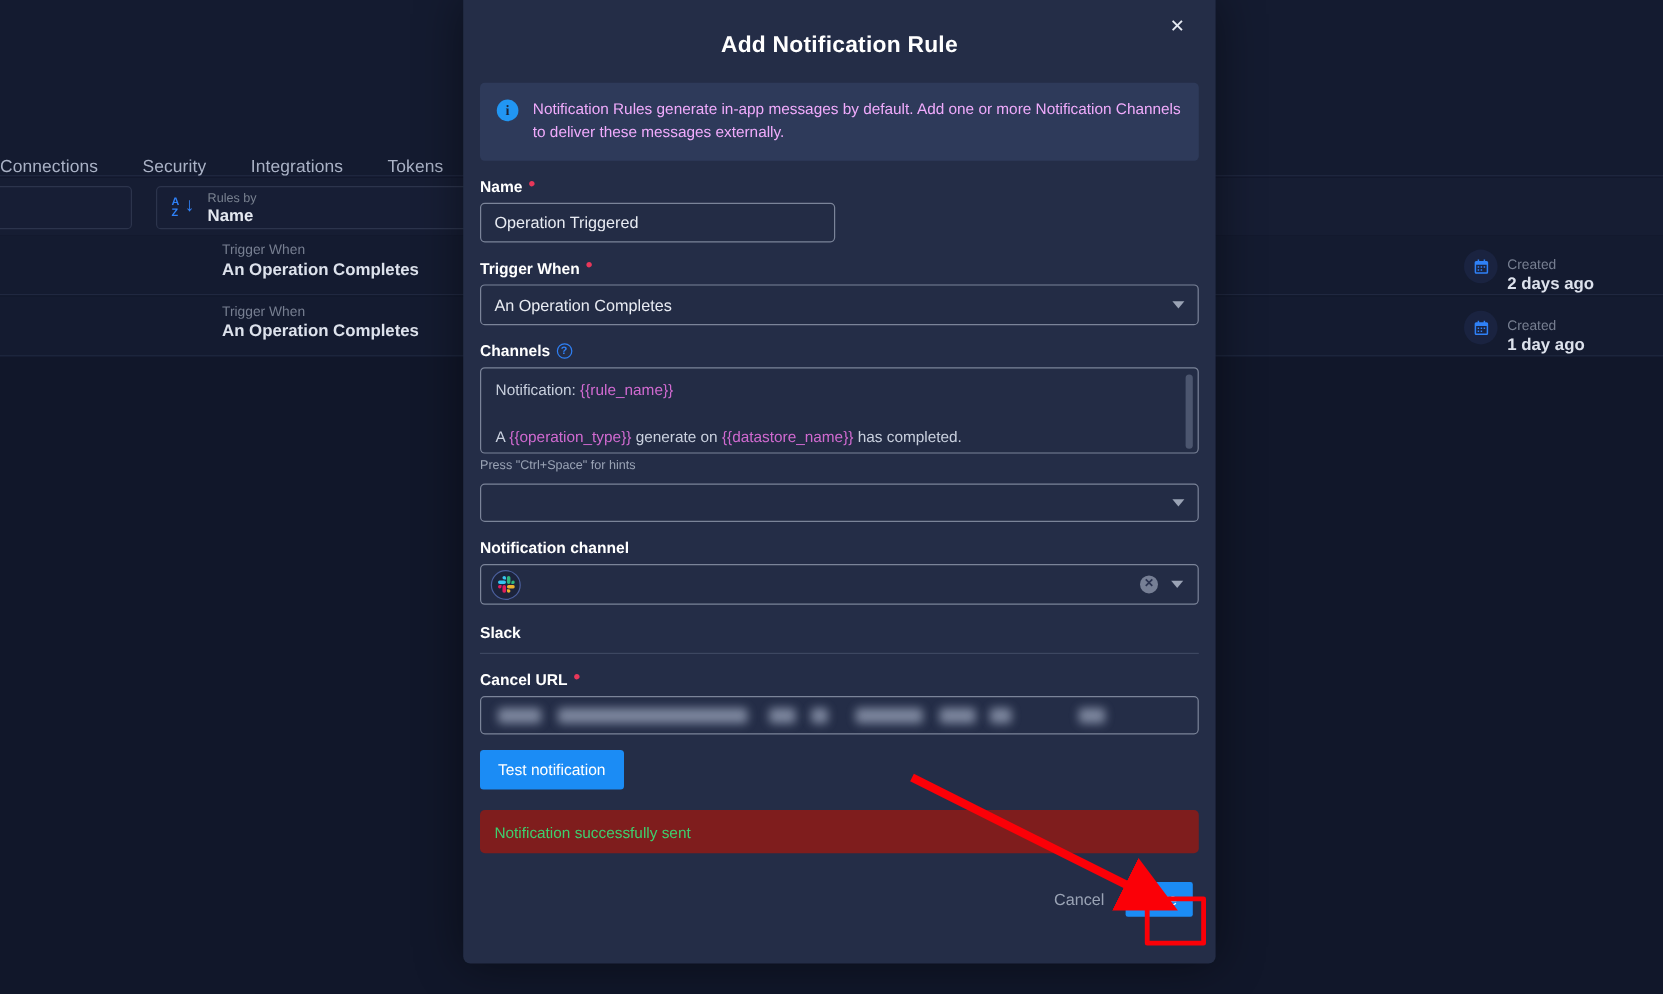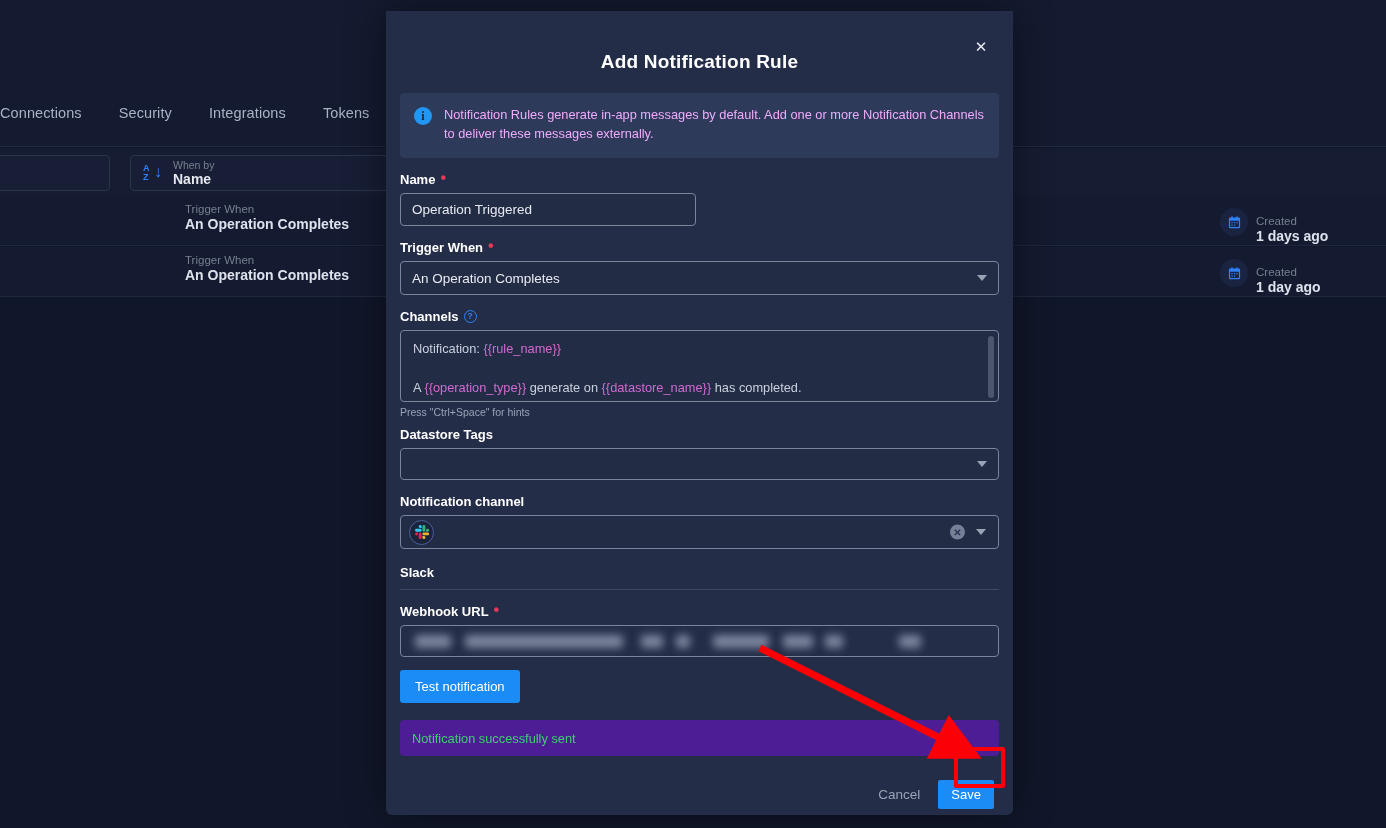--- a/index.html
+++ b/index.html
@@ -15,21 +15,21 @@
     position: absolute; inset: 0;
     background: #11172a;
   }
   #bg-topbar {
     position: absolute; left: 0; top: 0; width: 1386px; height: 147px;
     background: #141b30;
     border-bottom: 1px solid #222a42;
   }
   #bg-nav {
     position: absolute; left: 0; top: 105px; height: 42px;
-    display: flex; align-items: flex-start; gap: 37px;
+    display: flex; align-items: flex-end; gap: 37px;
     padding-left: 0px;
   }
   .bg-nav-item {
     color: #aab2c6; font-size: 14.5px; letter-spacing: .1px;
     white-space: nowrap;
   }
   #bg-toolbar {
     position: absolute; left: 0; top: 148px; width: 1386px; height: 48px;
     background: #161d33;
   }
@@ -74,22 +74,21 @@
   .cal-badge svg { width: 15px; height: 15px; }
   .r-right { left: 1256px !important; }
 
   
   #modal {
     position: absolute; left: 386px; top: -1px;
     width: 627px; height: 804px;
     background: #242d47;
     border-radius: 0 0 6px 6px;
     box-shadow: 0 0 40px rgba(0,0,0,.45);
-    padding: 12px 14px;
-    margin-top: 12px;
+    padding: 0 14px;
   }
   #modal-header {
     position: relative; height: 70px;
   }
   #modal-title {
     position: absolute; left: 0; right: 0; top: 28px;
     text-align: center; color: #ffffff;
     font-size: 19px; font-weight: 700; letter-spacing: .2px;
   }
   #close-btn {
@@ -200,21 +199,21 @@
 
   #test-btn {
     margin-top: 13px;
     background: #1b8cf5; color: #ffffff; border: none; border-radius: 3px;
     font-size: 13px; padding: 9px 15px; cursor: pointer;
     font-family: "Liberation Sans", sans-serif;
   }
 
   #success-banner {
     margin-top: 17px; height: 36px;
-    background: #4c1d95; border-radius: 4px;
+    background: #7f1d1d; border-radius: 4px;
     display: flex; align-items: center; padding: 0 12px;
   }
   #success-text { color: #3ecf6e; font-size: 12.8px; }
 
   #modal-footer {
     margin-top: 24px; display: flex; align-items: center;
     justify-content: flex-end; gap: 18px; padding-right: 5px;
   }
   #cancel-btn {
     background: none; border: none; color: #9aa3b5;
@@ -256,39 +255,39 @@
 
   <div class="bg-search-box"></div>
 
   <div class="bg-sort-box">
     <span class="az-icon">
       <span class="l a">A</span>
         <span class="l z">Z</span>
         <span class="arr">↓</span>
     </span>
     <span class="sort-text">
-      <span class="sort-label">When by</span>
+      <span class="sort-label">Rules by</span>
       <span class="sort-value">Name</span>
     </span>
   </div>
 
   <div class="bg-row" style="top:196px;">
 
     <span class="r-mid">
       <span class="r-mid-label">Trigger When</span>
       <span class="r-mid-value">An Operation Completes</span>
     </span>
     <span class="cal-badge">
       <svg viewBox="0 0 24 24" fill="#2f81f7">
           <path d="M7 2v2H5a2 2 0 0 0-2 2v13a2 2 0 0 0 2 2h14a2 2 0 0 0 2-2V6a2 2 0 0 0-2-2h-2V2h-2v2H9V2H7zm12 7v10H5V9h14zM7 11v2h2v-2H7zm4 0v2h2v-2h-2zm4 0v2h2v-2h-2zM7 15v2h2v-2H7zm4 0v2h2v-2h-2z"></path>
         </svg>
     </span>
     <span class="r-right">
       <span class="r-mid-label">Created</span>
-      <span class="r-mid-value">1 days ago</span>
+      <span class="r-mid-value">2 days ago</span>
     </span>
   </div>
 
   <div class="bg-row" style="top:247px;">
 
     <span class="r-mid">
       <span class="r-mid-label">Trigger When</span>
       <span class="r-mid-value">An Operation Completes</span>
     </span>
     <span class="cal-badge">
@@ -350,23 +349,20 @@
         <div class="msg-line"><span>Notification: </span><span class="tpl">{{rule_name}}</span></div>
         <div class="msg-line spacer"></div>
         <div class="msg-line"><span>A </span><span class="tpl">{{operation_type}}</span><span> generate on </span><span class="tpl">{{datastore_name}}</span><span> has completed.</span></div>
         <div id="msg-scroll"></div>
       </div>
       <div id="msg-hint">Press "Ctrl+Space" for hints</div>
     </div>
 
     
     <div class="field">
-      <div class="field-label">
-        <span>Datastore Tags</span>
-      </div>
       <div class="select-box" style="height:32px;">
         <span></span>
         <span class="caret"></span>
       </div>
     </div>
 
     
     <div class="field" style="margin-bottom:10px;">
       <div class="field-label">
         <span>Notification channel</span>
@@ -384,21 +380,21 @@
         <span class="caret" id="channel-caret"></span>
       </div>
     </div>
 
     
     <div id="slack-section-title">Slack</div>
 
     
     <div class="field" style="margin-bottom:0;">
       <div class="field-label">
-        <span>Webhook URL</span>
+        <span>Cancel URL</span>
         <span class="req-dot">•</span>
       </div>
       <div id="webhook-input">
         <span class="blur-seg" style="left:14px;width:36px;"></span>
         <span class="blur-seg" style="left:64px;width:158px;"></span>
         <span class="blur-seg" style="left:240px;width:22px;"></span>
         <span class="blur-seg" style="left:275px;width:14px;"></span>
         <span class="blur-seg" style="left:312px;width:56px;"></span>
         <span class="blur-seg" style="left:382px;width:30px;"></span>
         <span class="blur-seg" style="left:424px;width:18px;"></span>

